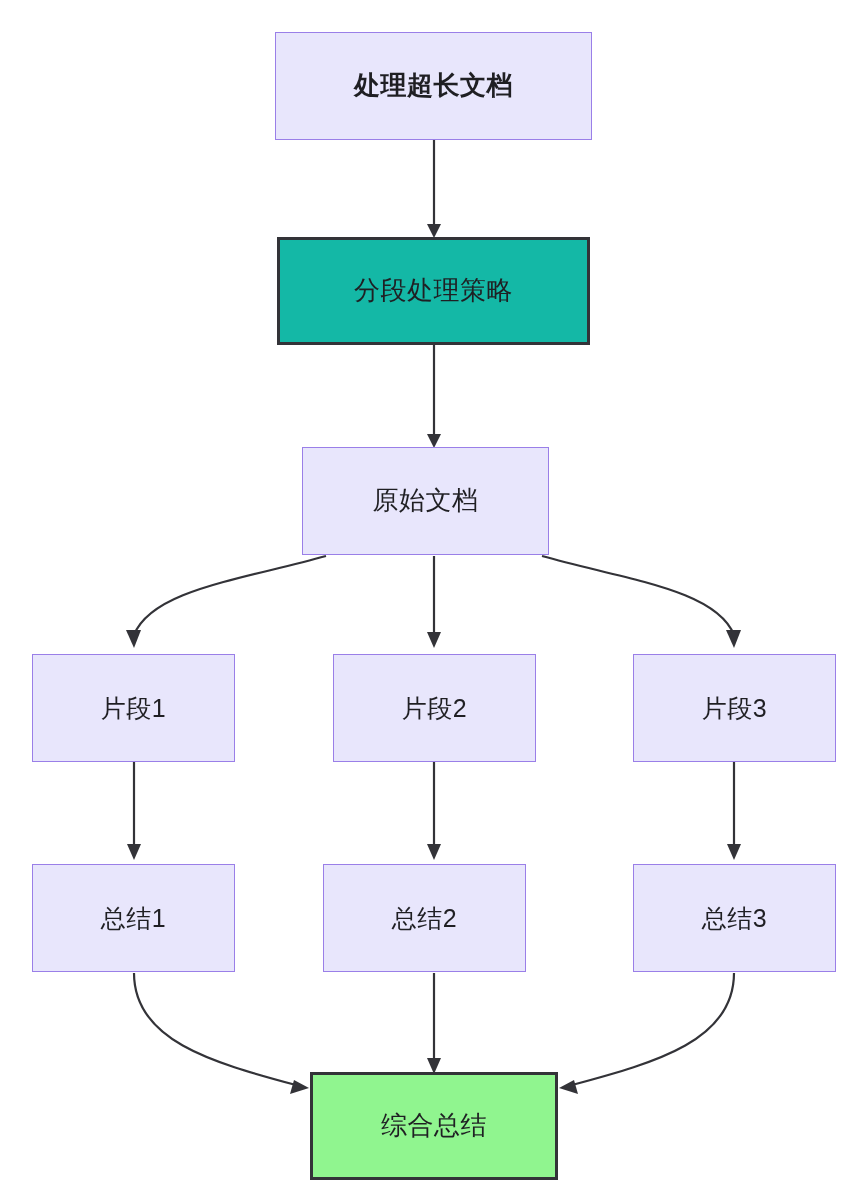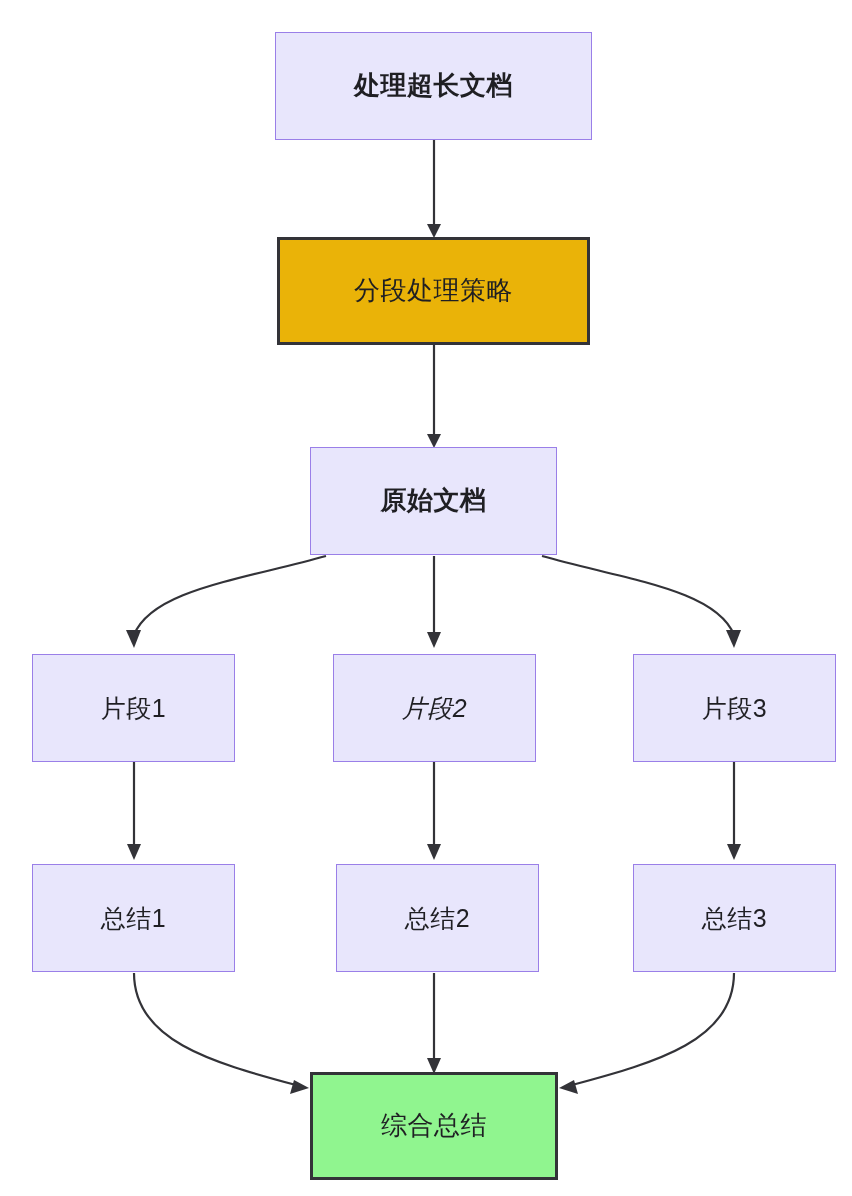--- a/index.html
+++ b/index.html
@@ -35,21 +35,21 @@
     line-height: 1.2;
     color: #1f1f23;
     letter-spacing: 0.5px;
   }
   .node-normal {
     background: #e8e6fc;
     border: 1.6px solid #9a7fe8;
     font-size: 26px;
   }
   .node-highlight {
-    background: #eab308;
+    background: #14b8a6;
     border: 3px solid #333338;
     font-size: 26px;
   }
   .node-final {
     background: #90f58f;
     border: 3px solid #333338;
     font-size: 26px;
   }
   .node-small {
     font-size: 25px;
@@ -106,41 +106,41 @@
   </svg>
 
   <div class="node node-normal" style="left:275px; top:32px; width:317px; height:108px;font-weight:bold;">
     <span>处理超长文档</span>
   </div>
 
   <div class="node node-highlight" style="left:277px; top:237px; width:313px; height:108px;">
     <span>分段处理策略</span>
   </div>
 
-  <div class="node node-normal" style="left:310px; top:447px; width:247px; height:108px;font-weight:bold;">
+  <div class="node node-normal" style="left:302px; top:447px; width:247px; height:108px;">
     <span>原始文档</span>
   </div>
 
   <div class="node node-normal node-small" style="left:32px; top:654px; width:203px; height:108px;text-align:right;">
     <span>片段1</span>
   </div>
 
-  <div class="node node-normal node-small" style="left:333px; top:654px; width:203px; height:108px;font-style:italic;">
+  <div class="node node-normal node-small" style="left:333px; top:654px; width:203px; height:108px;">
     <span>片段2</span>
   </div>
 
   <div class="node node-normal node-small" style="left:633px; top:654px; width:203px; height:108px;">
     <span>片段3</span>
   </div>
 
   <div class="node node-normal node-small" style="left:32px; top:864px; width:203px; height:108px;">
     <span>总结1</span>
   </div>
 
-  <div class="node node-normal node-small" style="left:336px; top:864px; width:203px; height:108px;">
+  <div class="node node-normal node-small" style="left:323px; top:864px; width:203px; height:108px;">
     <span>总结2</span>
   </div>
 
   <div class="node node-normal node-small" style="left:633px; top:864px; width:203px; height:108px;">
     <span>总结3</span>
   </div>
 
   <div class="node node-final" style="left:310px; top:1072px; width:248px; height:108px;align-items:center;">
     <span>综合总结</span>
   </div>

